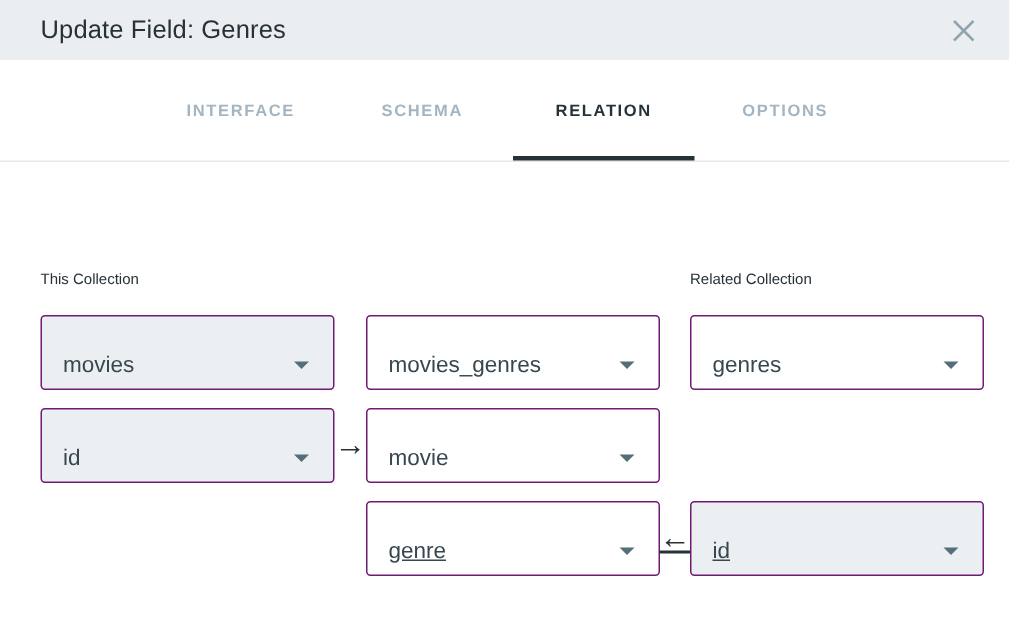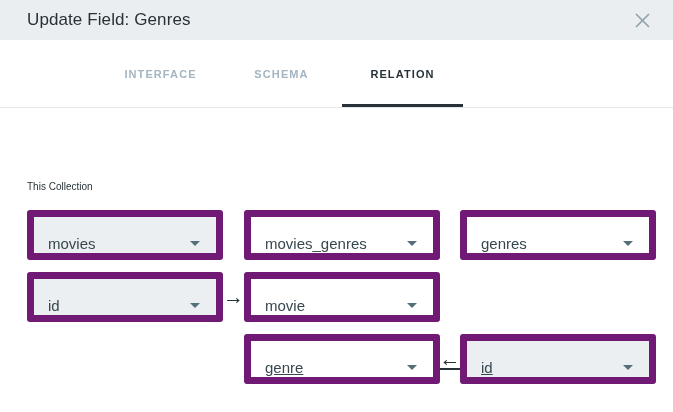--- a/index.html
+++ b/index.html
@@ -79,21 +79,21 @@
   .col-heading {
     font-size: 10px;
     color: #263238;
     line-height: 18px;
     white-space: nowrap;
   }
 
   .select {
     box-sizing: border-box;
     height: 50px;
-    border: 7px solid #701a75;
+    border: 1px solid #701a75;
     border-radius: 3px;
     background: #ffffff;
     display: flex;
     align-items: center;
     justify-content: space-between;
     padding: 16px 16px 0 14px;
     font-size: 15px;
     color: #37474f;
     cursor: pointer;
     user-select: none;
@@ -131,25 +131,27 @@
           <line x1="15" y1="2" x2="2" y2="15" stroke="#90a4ae" stroke-width="1.7"></line>
         </svg>
       </span>
     </button>
   </div>
 
   <div class="tab-bar">
     <div class="tab">INTERFACE</div>
     <div class="tab">SCHEMA</div>
     <div class="tab active">RELATION</div>
+    <div class="tab">OPTIONS</div>
   </div>
 
   <div class="form-area">
 
     <div class="col-heading gc1 gr1">This Collection</div>
+    <div class="col-heading gc5 gr1">Related Collection</div>
 
     <div class="select gray gc1 gr3">
       <span>movies</span>
       <span class="caret"></span>
     </div>
     <div class="select gc3 gr3">
       <span>movies_genres</span>
       <span class="caret"></span>
     </div>
     <div class="select gc5 gr3">

